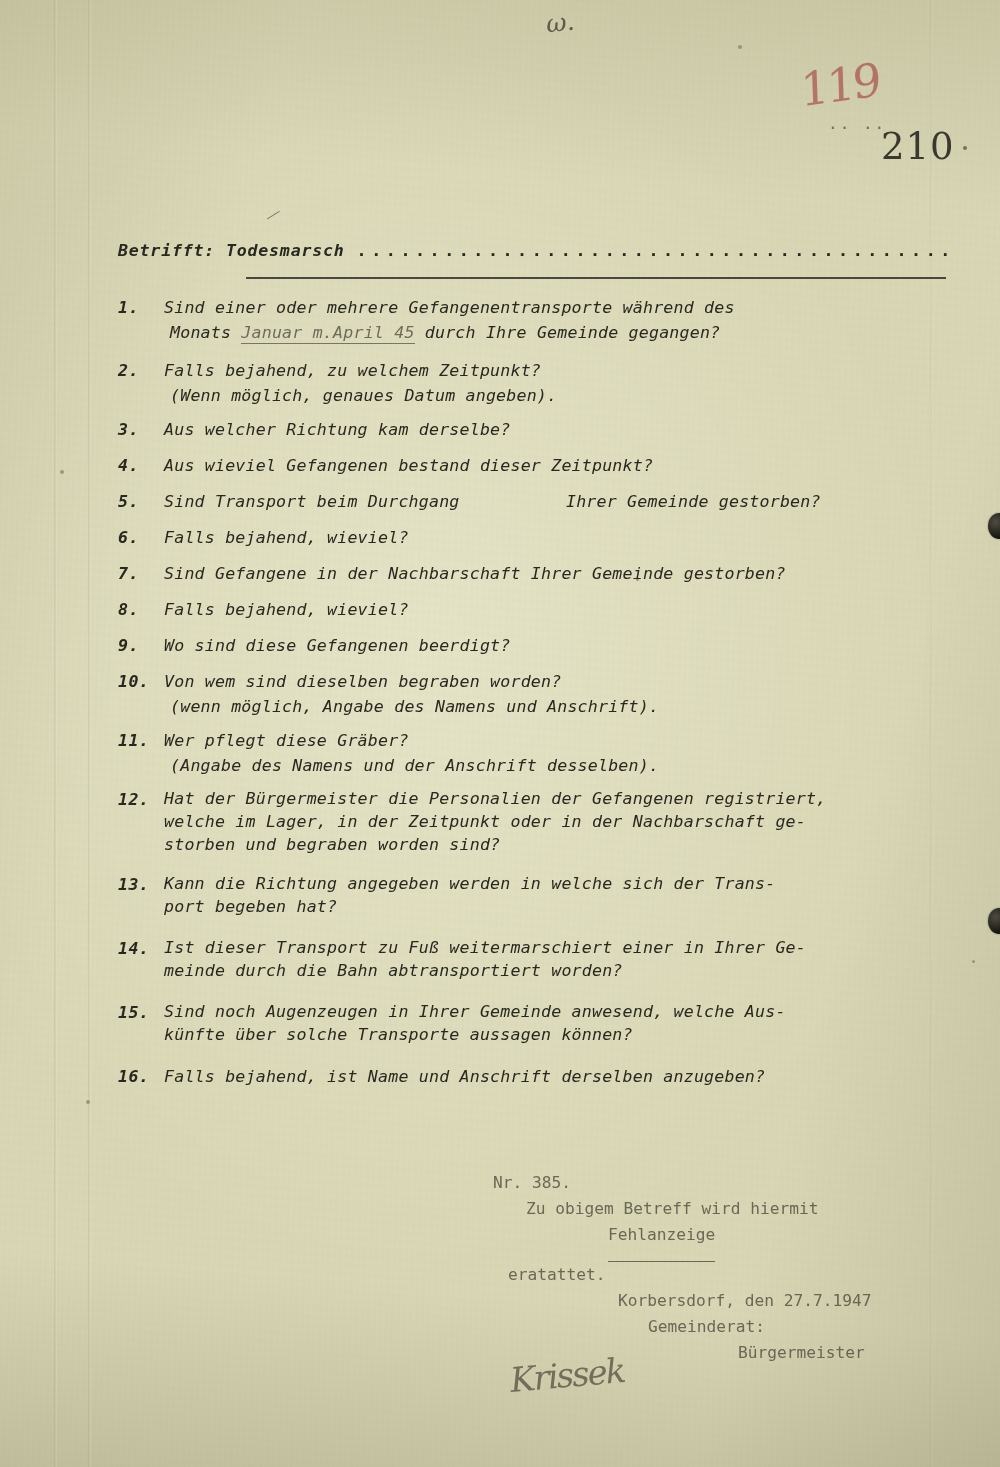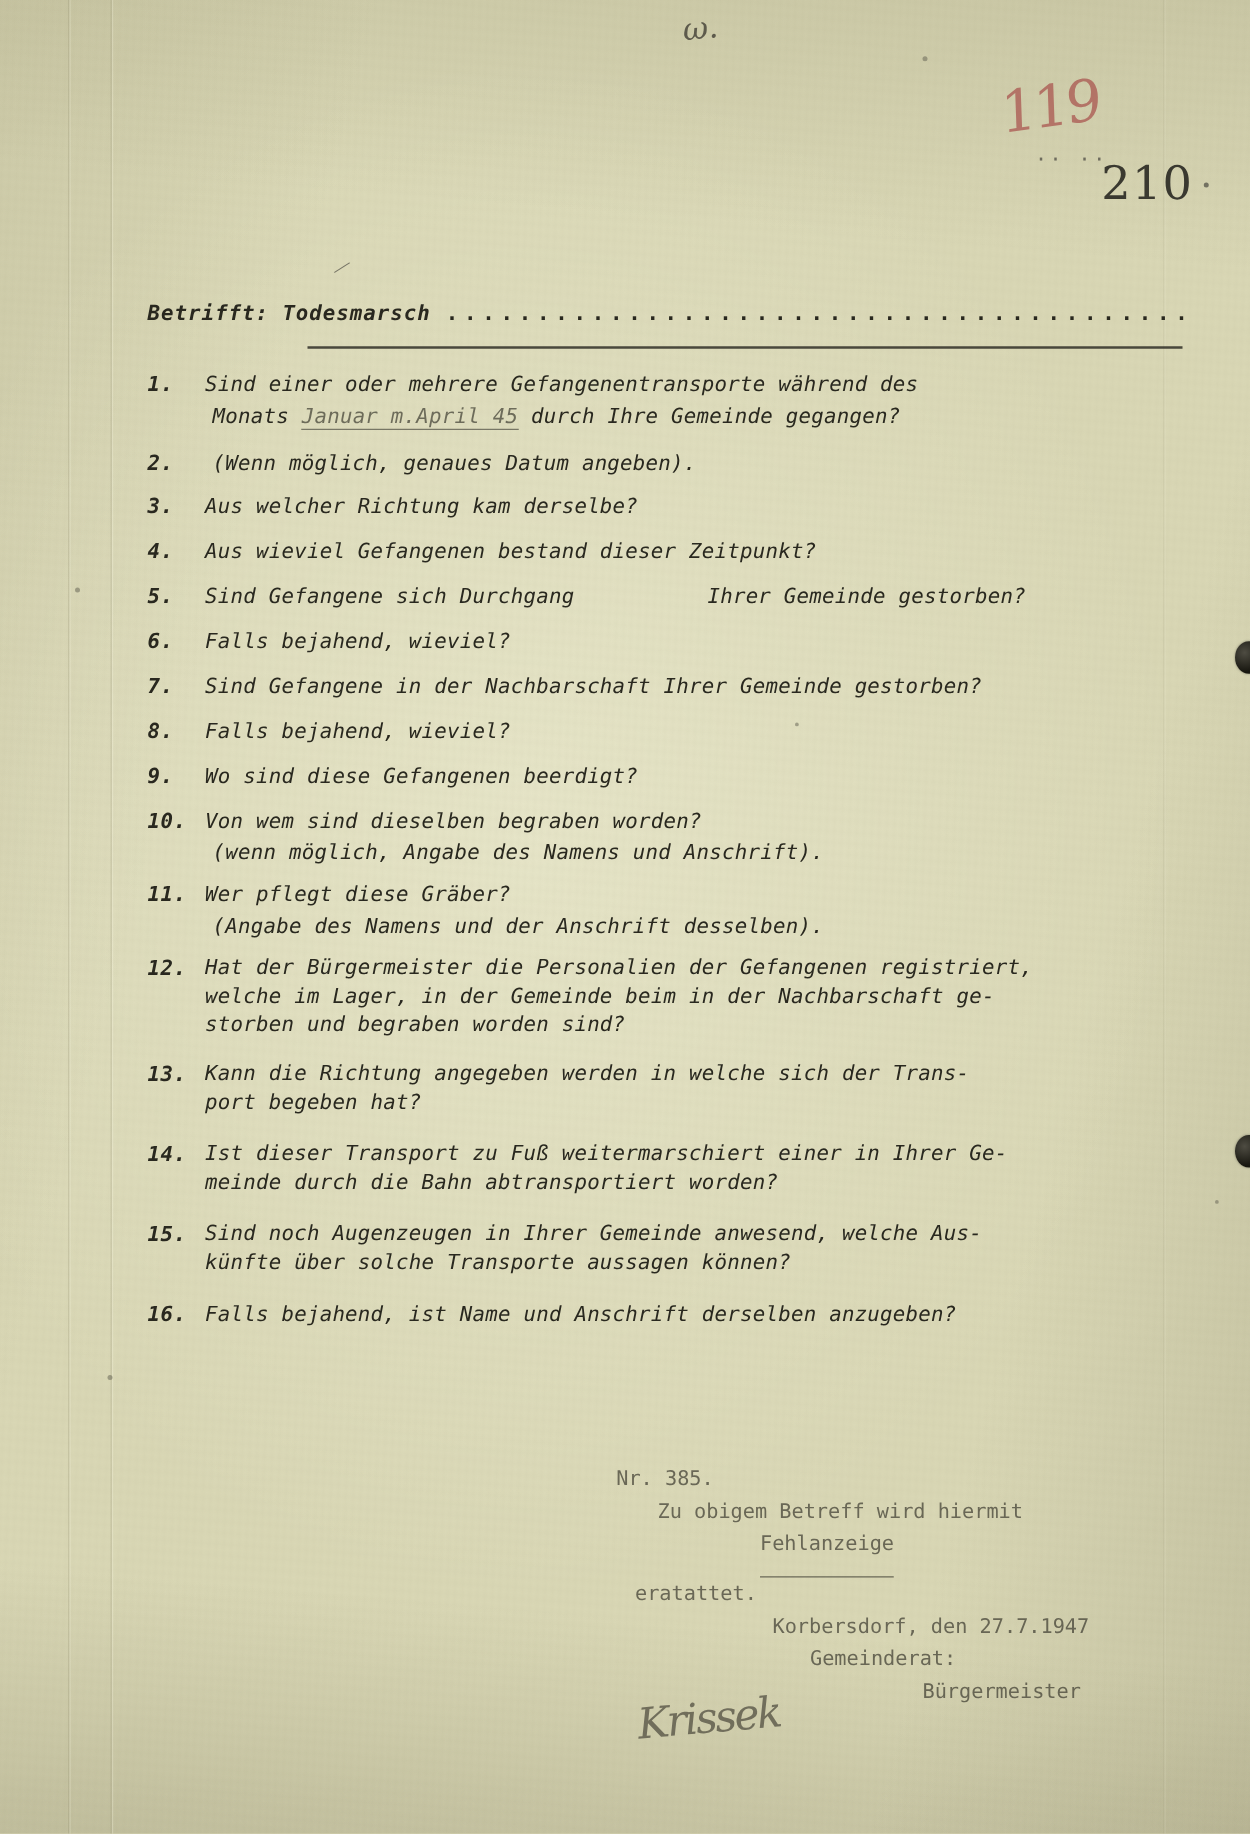--- a/index.html
+++ b/index.html
@@ -258,38 +258,39 @@
       <span class="num">1.</span>
       <span class="body">
         <span>Sind einer oder mehrere Gefangenentransporte während des</span>
         <span class="l2 ind"><span>Monats </span><span class="ul faint">Januar m.April 45</span><span> durch Ihre Gemeinde gegangen?</span></span>
       </span>
     </div>
 
     <div class="q tight">
       <span class="num">2.</span>
       <span class="body">
+        <span>Falls bejahend, zu welchem Zeitpunkt?</span>
         <span class="l2 ind">(Wenn möglich, genaues Datum angeben).</span>
       </span>
     </div>
 
     <div class="q tight2">
       <span class="num">3.</span>
       <span class="body">Aus welcher Richtung kam derselbe?</span>
     </div>
 
     <div class="q tight2">
       <span class="num">4.</span>
       <span class="body">Aus wieviel Gefangenen bestand dieser Zeitpunkt?</span>
     </div>
 
     <div class="q tight2">
       <span class="num">5.</span>
       <span class="body">
-        <span>Sind Gefangene sich Durchgang</span>
+        <span>Sind Transport beim Durchgang</span>
         <span style="display:inline-block; width:86px;"></span>
         <span>Ihrer Gemeinde gestorben?</span>
       </span>
     </div>
 
     <div class="q tight2">
       <span class="num">6.</span>
       <span class="body">Falls bejahend, wieviel?</span>
     </div>
 
@@ -321,21 +322,21 @@
       <span class="body">
         <span>Wer pflegt diese Gräber?</span>
         <span class="l2 ind">(Angabe des Namens und der Anschrift desselben).</span>
       </span>
     </div>
 
     <div class="q" style="margin-bottom:16px;">
       <span class="num">12.</span>
       <span class="body" style="line-height:23px;">
         <span>Hat der Bürgermeister die Personalien der Gefangenen registriert,</span>
-        <span class="l2">welche im Lager, in der Gemeinde beim in der Nachbarschaft ge-</span>
+        <span class="l2">welche im Lager, in der Zeitpunkt oder in der Nachbarschaft ge-</span>
         <span class="l2">storben und begraben worden sind?</span>
       </span>
     </div>
 
     <div class="q" style="margin-bottom:18px;">
       <span class="num">13.</span>
       <span class="body" style="line-height:23px;">
         <span>Kann die Richtung angegeben werden in welche sich der Trans-</span>
         <span class="l2">port begeben hat?</span>
       </span>

